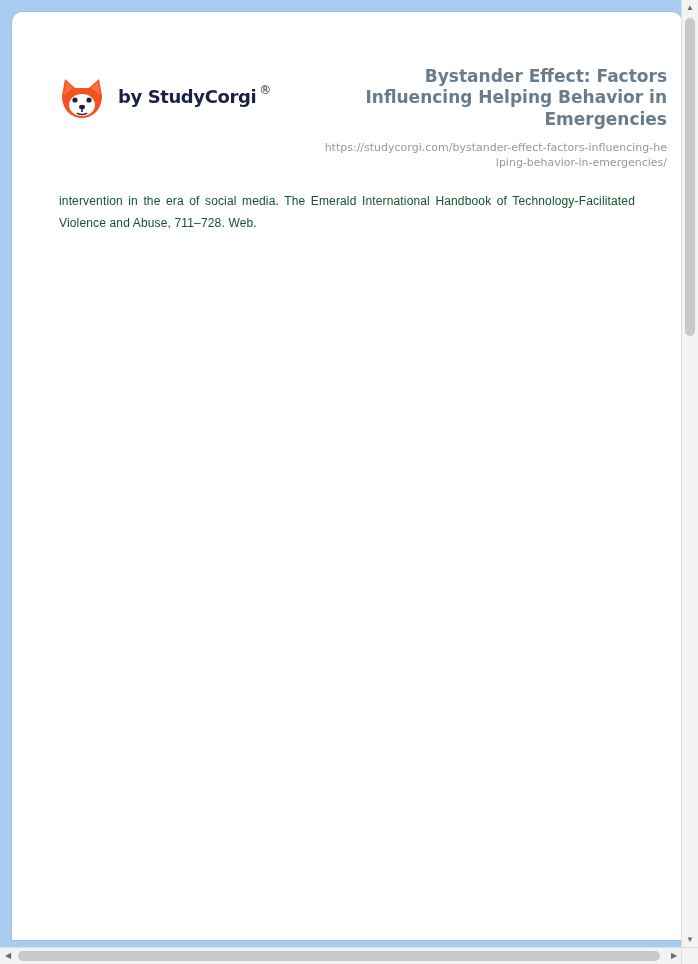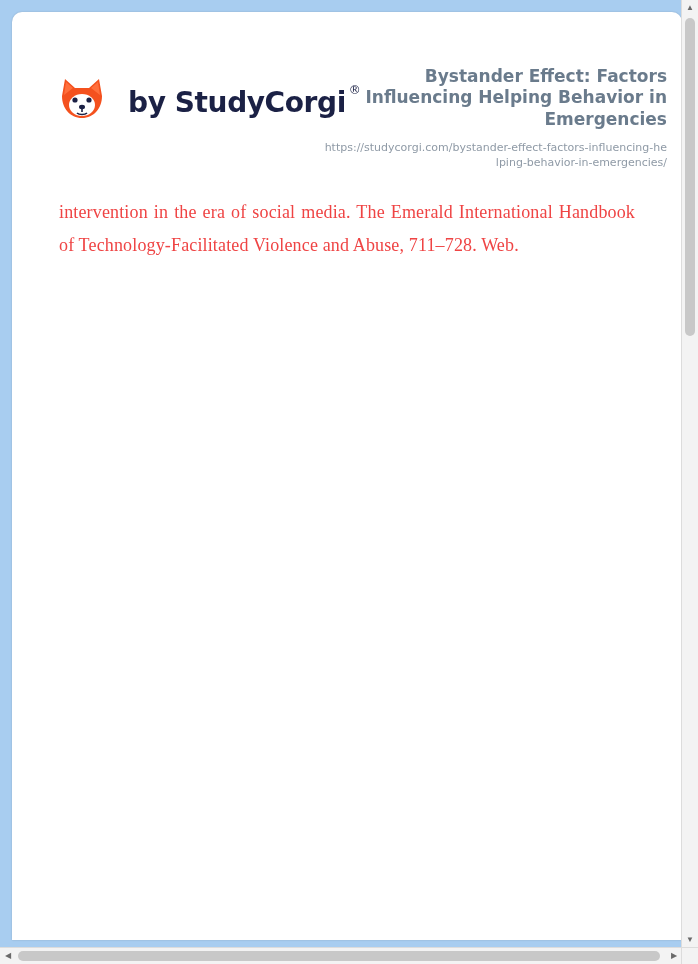--- a/index.html
+++ b/index.html
@@ -49,25 +49,25 @@
     display: flex;
     align-items: flex-start;
   }
   .corgi-mark {
     width: 46px;
     height: 46px;
     position: relative;
     margin-top: 2px;
   }
   .brand-text {
-    font-size: 28px;
+    font-size: 18px;
     font-weight: bold;
     color: #1b2145;
     letter-spacing: -0.4px;
-    margin-left: 23px;
+    margin-left: 13px;
     margin-top: 12px;
     font-family: "DejaVu Sans", sans-serif;
   }
   .reg-mark {
     font-size: 12px;
     color: #1b2145;
     margin-left: 3px;
     margin-top: 9px;
     font-family: "DejaVu Sans", sans-serif;
   }
@@ -94,25 +94,25 @@
     word-break: break-all;
   }
   
   .doc-body {
     position: absolute;
     left: 47px;
     top: 166px;
     width: 576px;
   }
   .paragraph {
-    font-size: 18px;
-    color: #ef4444;
+    font-size: 12px;
+    color: #14532d;
     line-height: 1.85;
     letter-spacing: 0.15px;
-    font-family: Liberation Serif, serif;
+    font-family: Liberation Sans, sans-serif;
     text-align: justify;
   }
   
   .vscroll {
     position: absolute;
     right: 0;
     top: 0;
     width: 16px;
     height: 948px;
     background: #f3f3f3;

